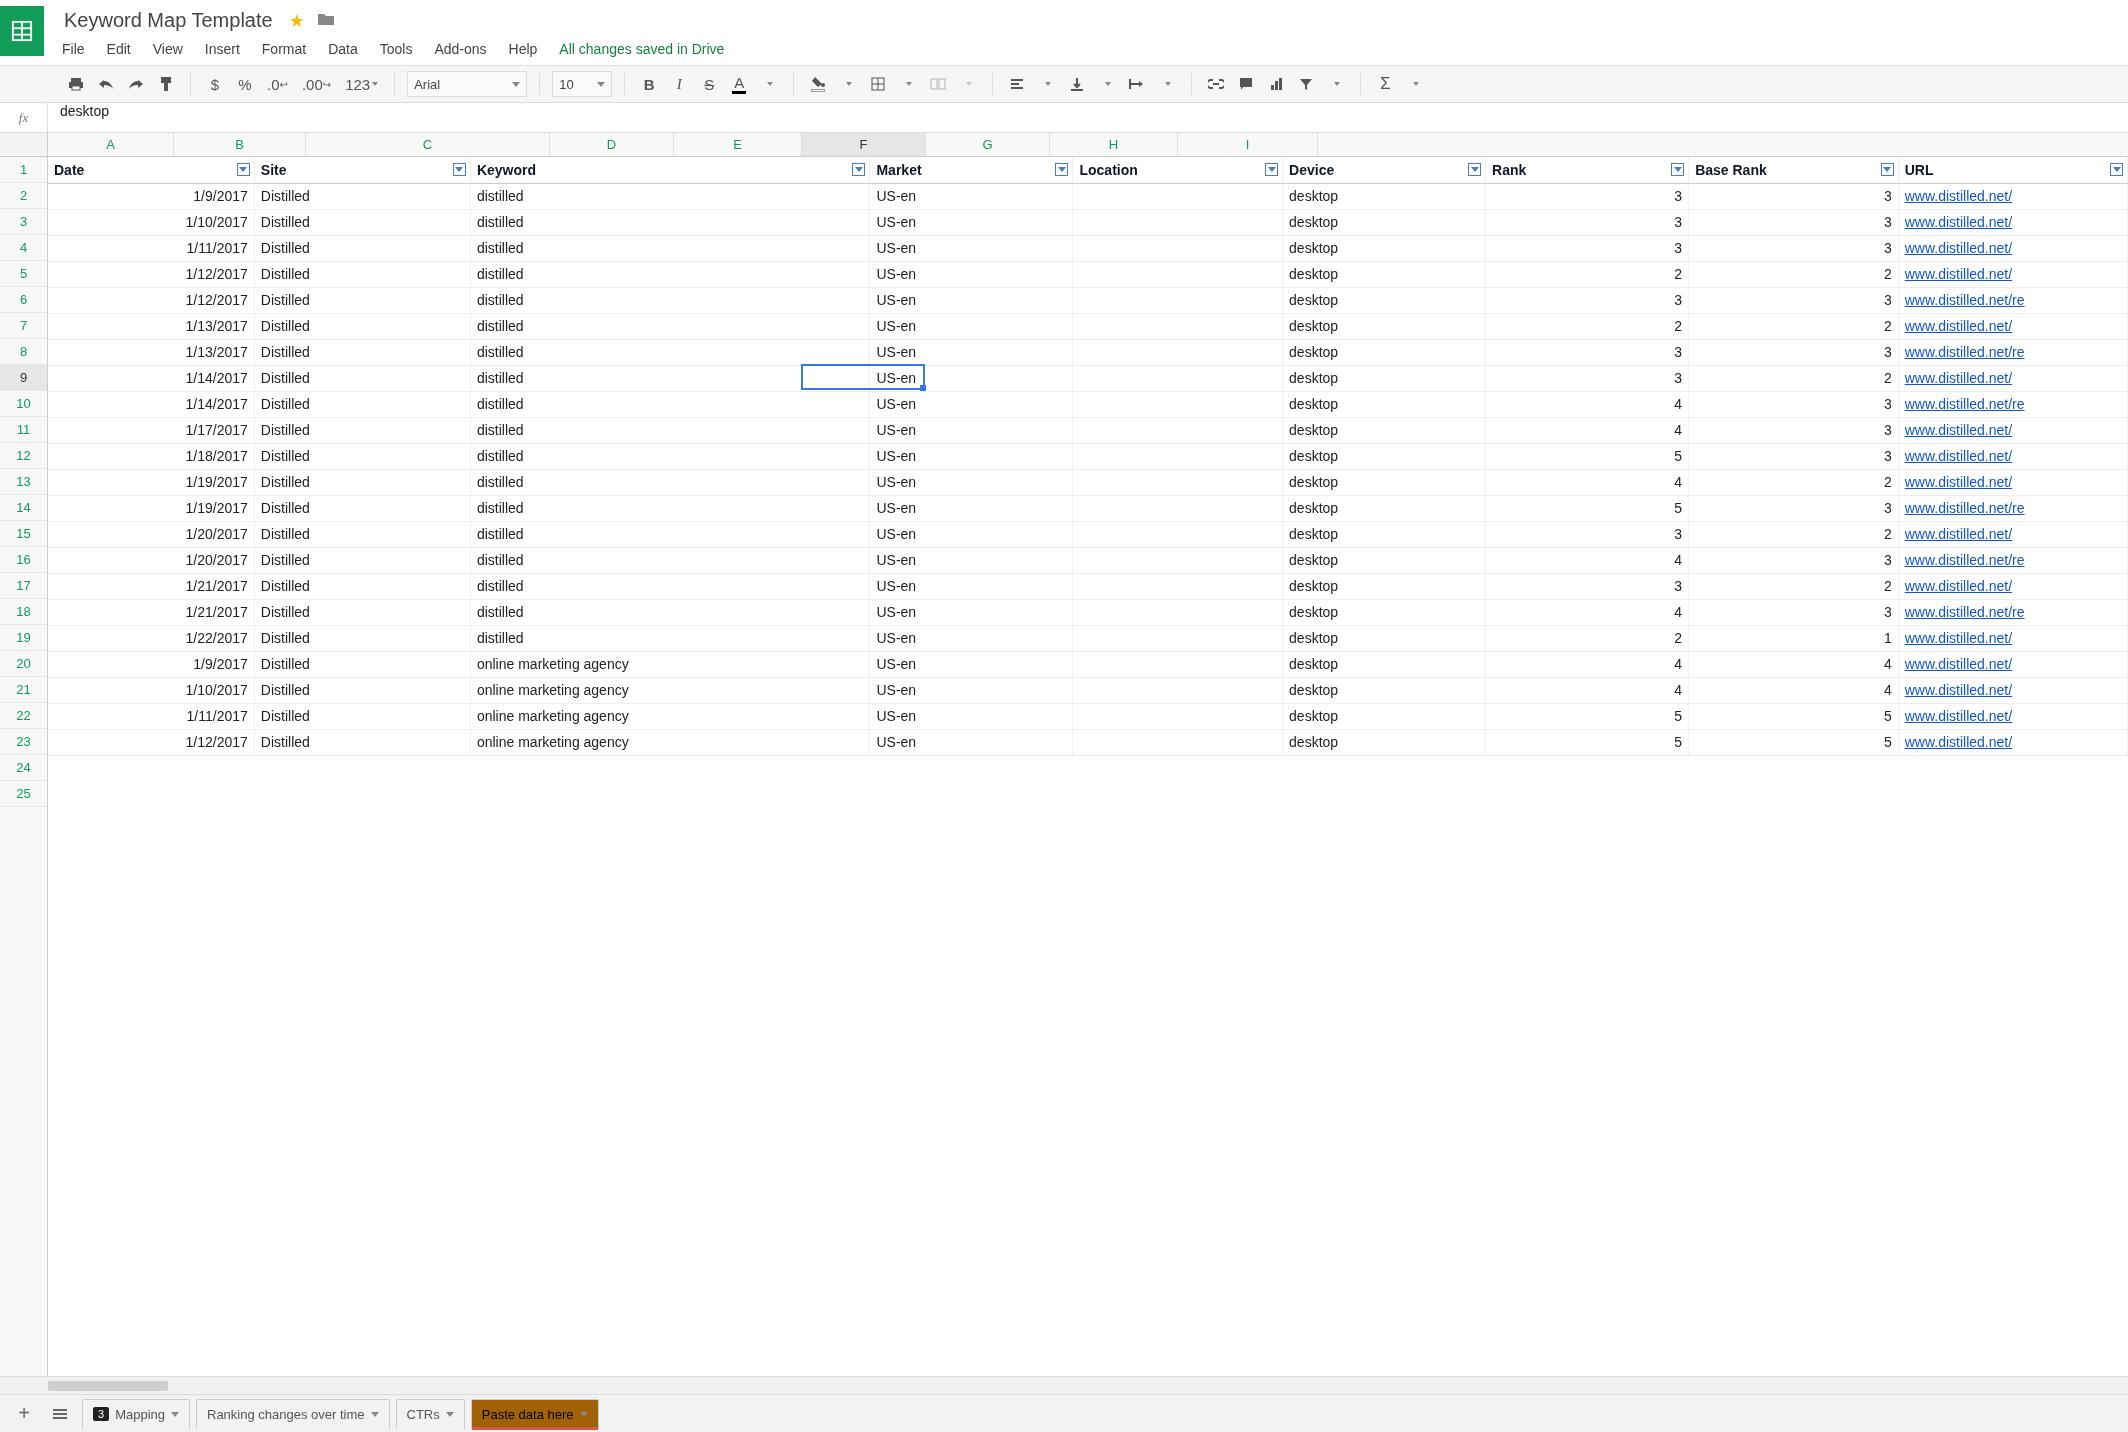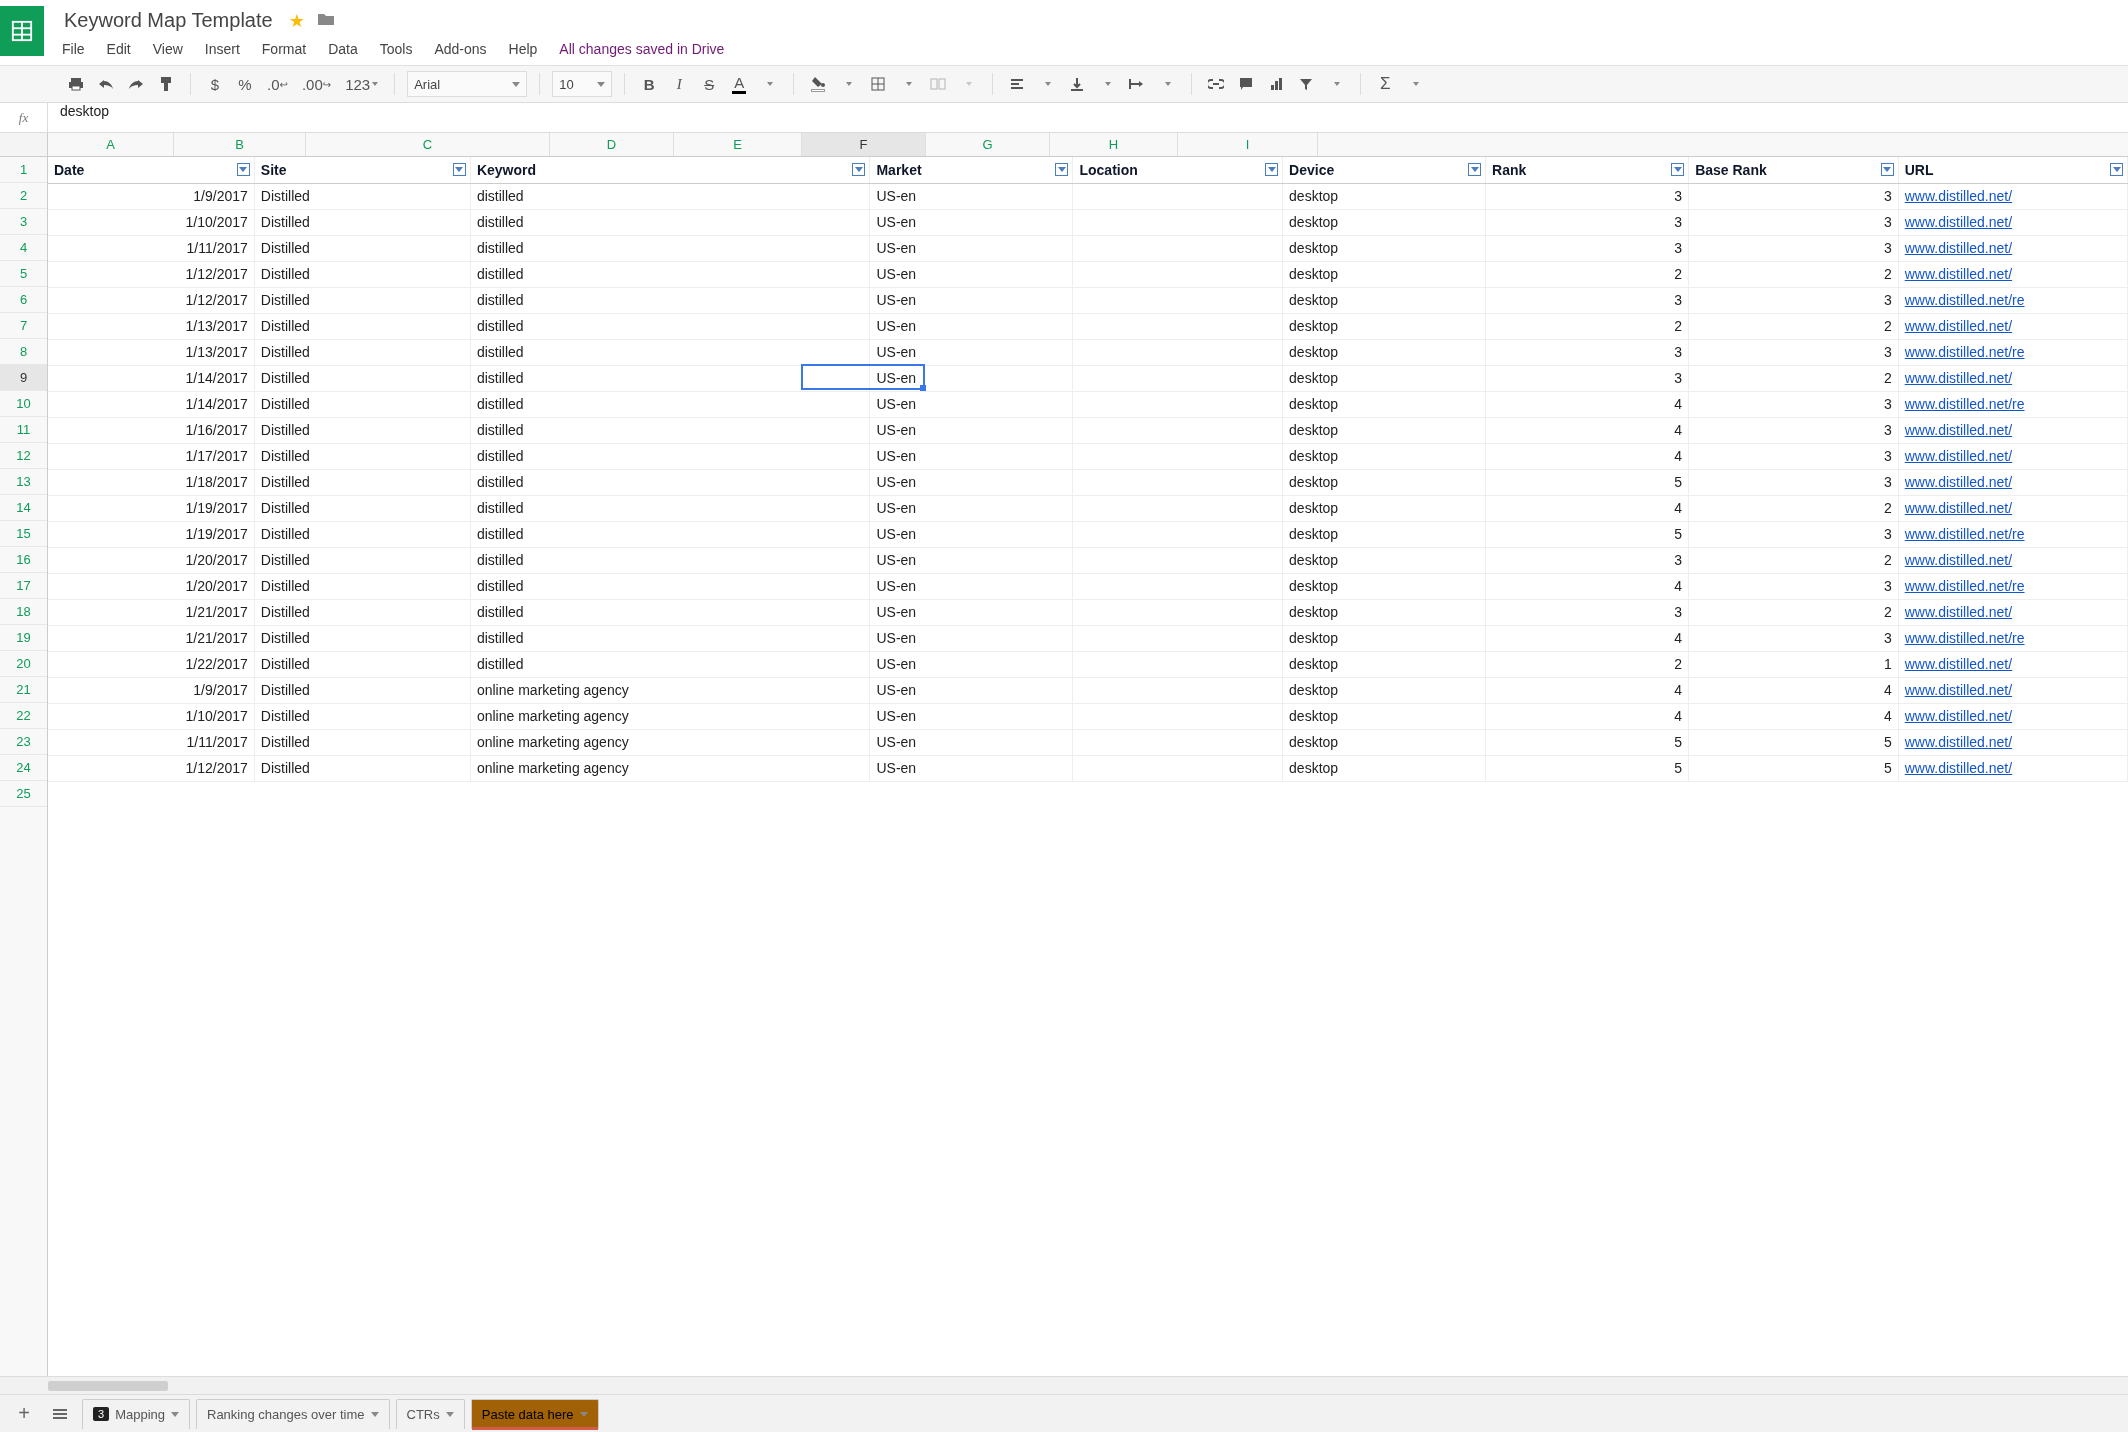--- a/index.html
+++ b/index.html
@@ -10,21 +10,21 @@
   .title-bar { display: flex; align-items: flex-start; padding: 6px 14px 0 0; }
   .logo-box { width: 44px; height: 50px; background: #0f9d58; display: flex; align-items: center; justify-content: center; margin-right: 16px; }
   .logo-inner { width: 22px; height: 22px; }
   .logo-inner svg { display:block; }
   .title-col { display: flex; flex-direction: column; }
   .title-row { display: flex; align-items: center; gap: 12px; }
   .doc-title { font-size: 20px; color: #444; padding: 3px 4px; }
   .star-icon { color: #fbbc05; font-size: 18px; }
   .folder-icon { color: #777; font-size: 17px; }
   .menu-row { display: flex; gap: 22px; padding: 6px 0 8px 2px; font-size: 14px; color: #444; }
-  .menu-row .saved { color: #701a75; }
+  .menu-row .saved { color: #15803d; }
 
   
   .toolbar { background: #f6f6f6; border-top: 1px solid #e0e0e0; border-bottom: 1px solid #dcdcdc; height: 38px; display: flex; align-items: center; padding: 0 10px 0 64px; gap: 6px; }
   .tb-btn { min-width: 24px; height: 26px; display: inline-flex; align-items: center; justify-content: center; color: #555; font-size: 15px; padding: 0 4px; cursor: pointer; }
   .tb-sep { width: 1px; height: 22px; background: #dcdcdc; margin: 0 6px; }
   .tb-font { display: inline-flex; align-items: center; justify-content: space-between; width: 120px; height: 26px; border: 1px solid #dcdcdc; background: #fafafa; padding: 0 6px; color: #444; font-size: 13px; }
   .tb-size { display: inline-flex; align-items: center; justify-content: space-between; width: 60px; height: 26px; border: 1px solid #dcdcdc; background: #fafafa; padding: 0 6px; color: #444; font-size: 13px; }
   .dd-caret { width:0;height:0;border-left:4px solid transparent;border-right:4px solid transparent;border-top:5px solid #888; margin-left:4px; }
   .tiny-caret { width:0;height:0;border-left:3px solid transparent;border-right:3px solid transparent;border-top:4px solid #888; margin-left:2px; }
   .bold { font-weight:bold; }
@@ -462,31 +462,20 @@
                 <td>Distilled</td>
                 <td>distilled</td>
                 <td>US-en</td>
                 <td></td>
                 <td>desktop</td>
                 <td class="right">4</td>
                 <td class="right">3</td>
                 <td><a class="link">www.distilled.net/re</a></td>
               </tr>
               <tr>
-                <td class="right">1/16/2017</td>
-                <td>Distilled</td>
-                <td>distilled</td>
-                <td>US-en</td>
-                <td></td>
-                <td>desktop</td>
-                <td class="right">4</td>
-                <td class="right">3</td>
-                <td><a class="link">www.distilled.net/</a></td>
-              </tr>
-              <tr>
                 <td class="right">1/17/2017</td>
                 <td>Distilled</td>
                 <td>distilled</td>
                 <td>US-en</td>
                 <td></td>
                 <td>desktop</td>
                 <td class="right">4</td>
                 <td class="right">3</td>
                 <td><a class="link">www.distilled.net/</a></td>
               </tr>

